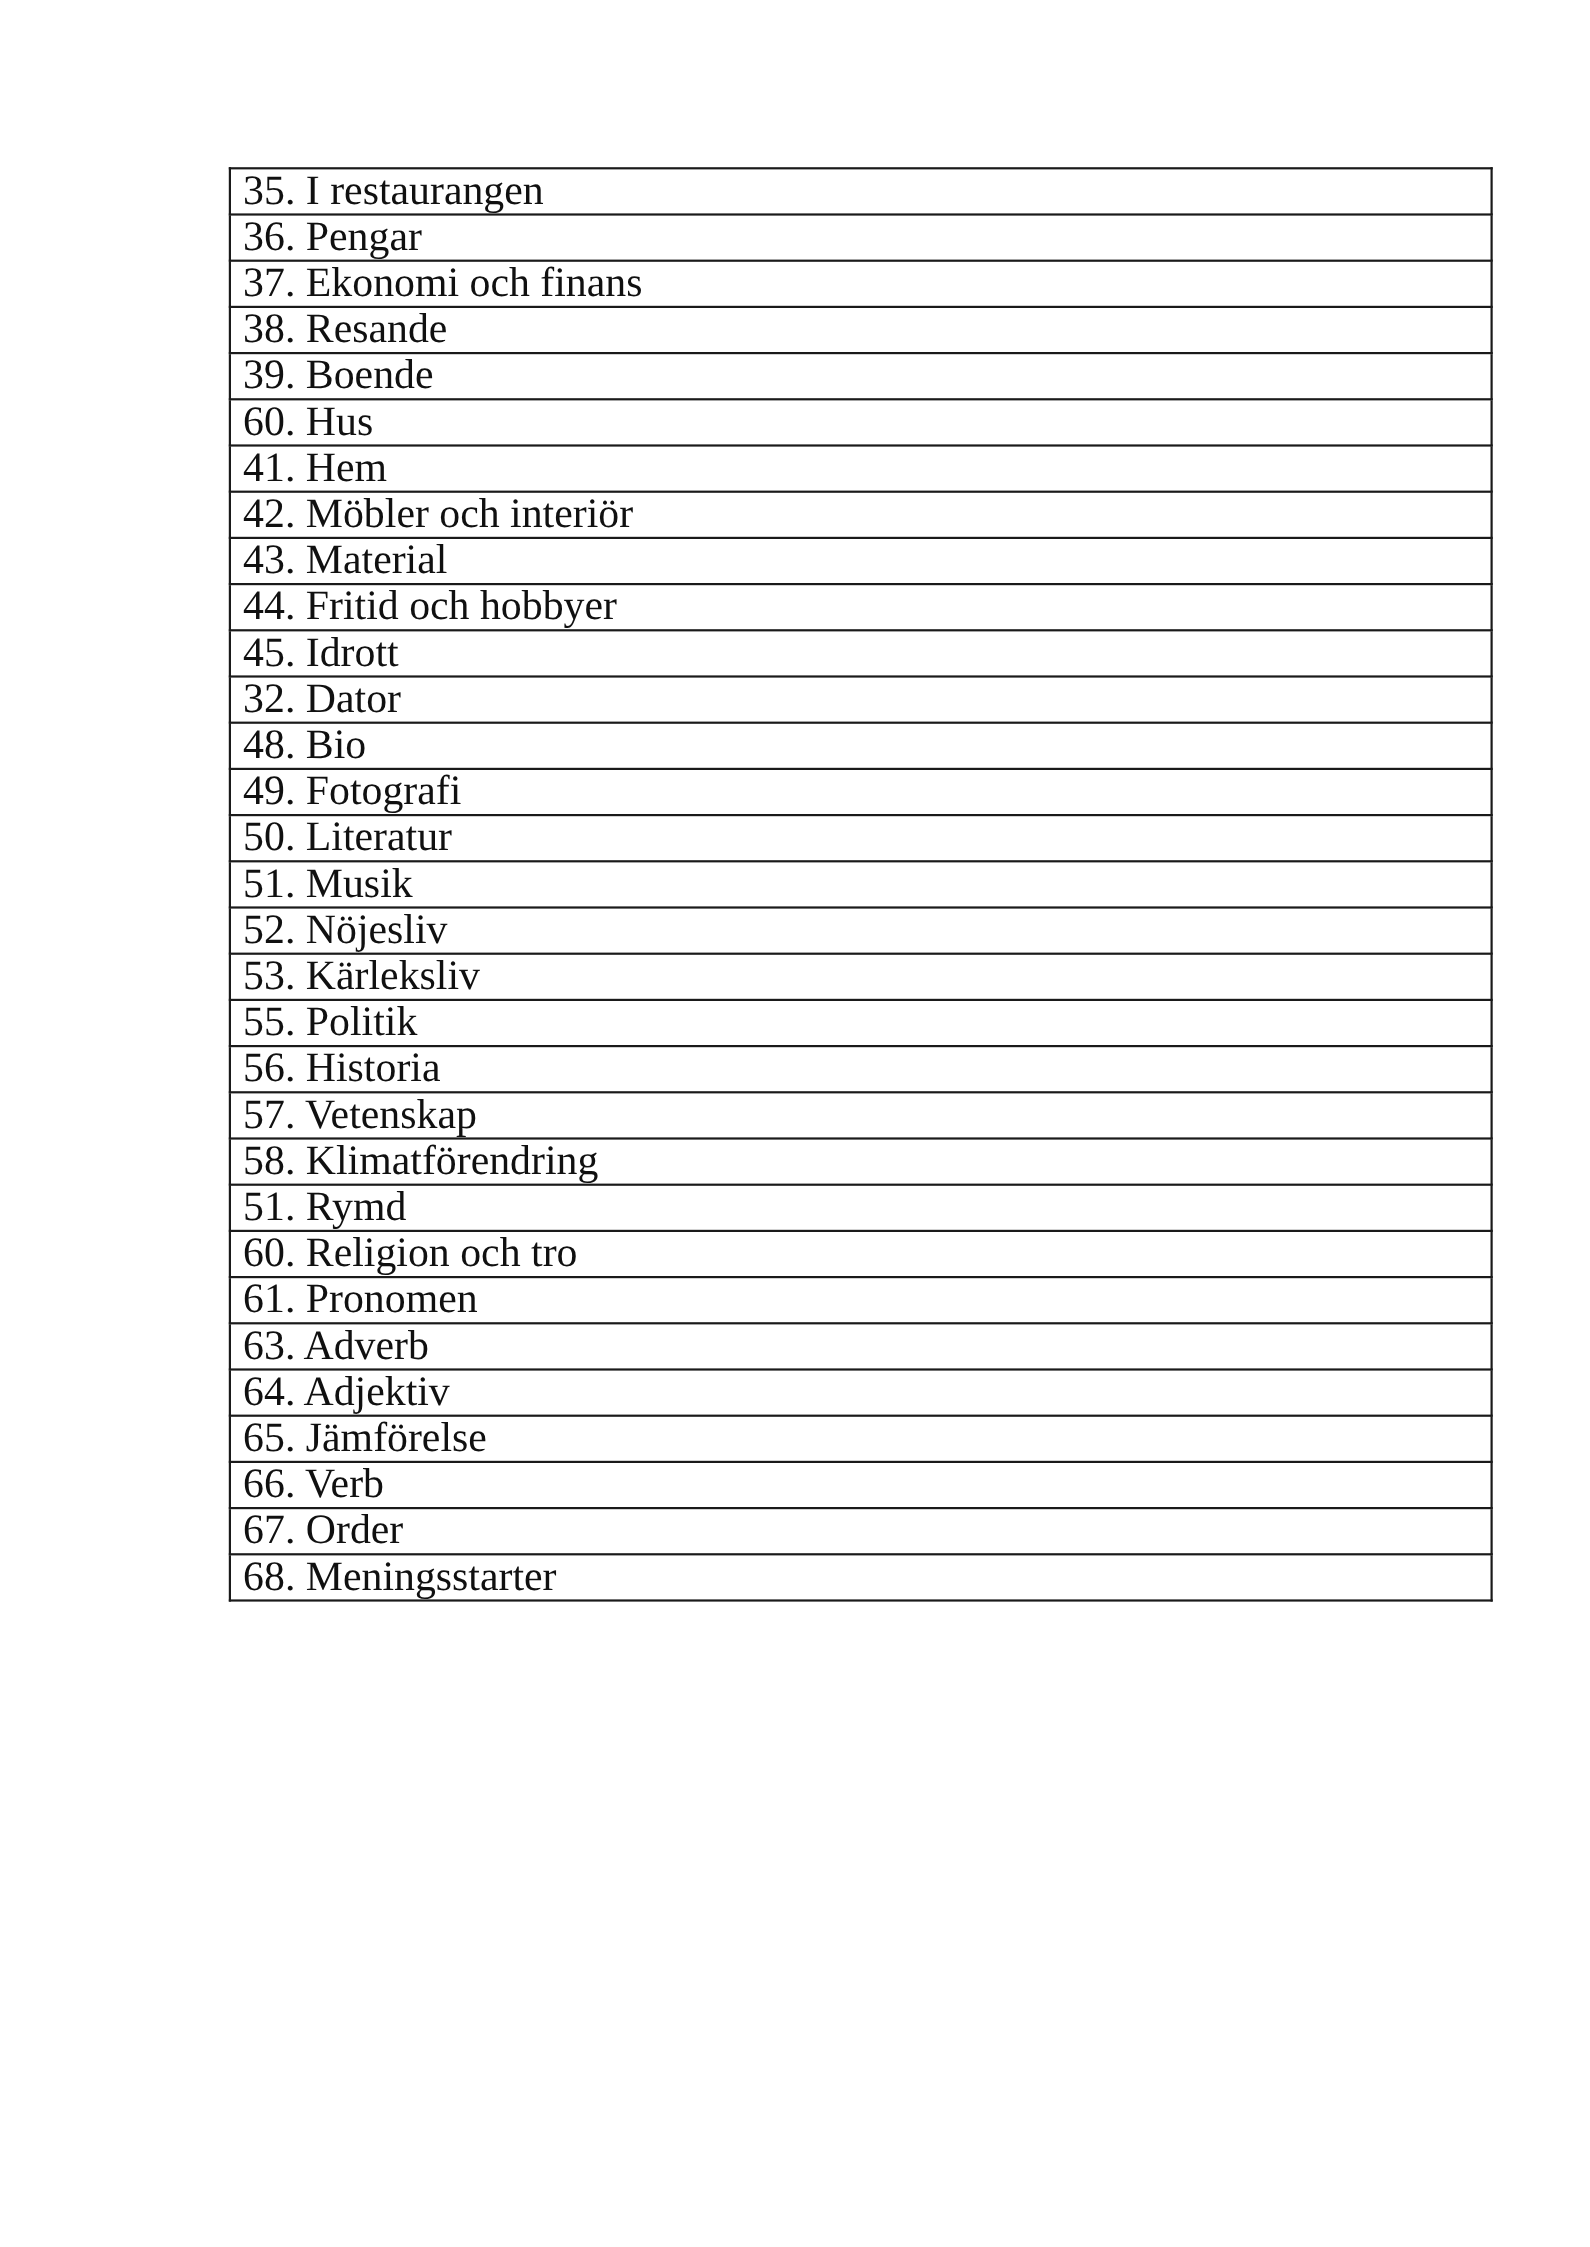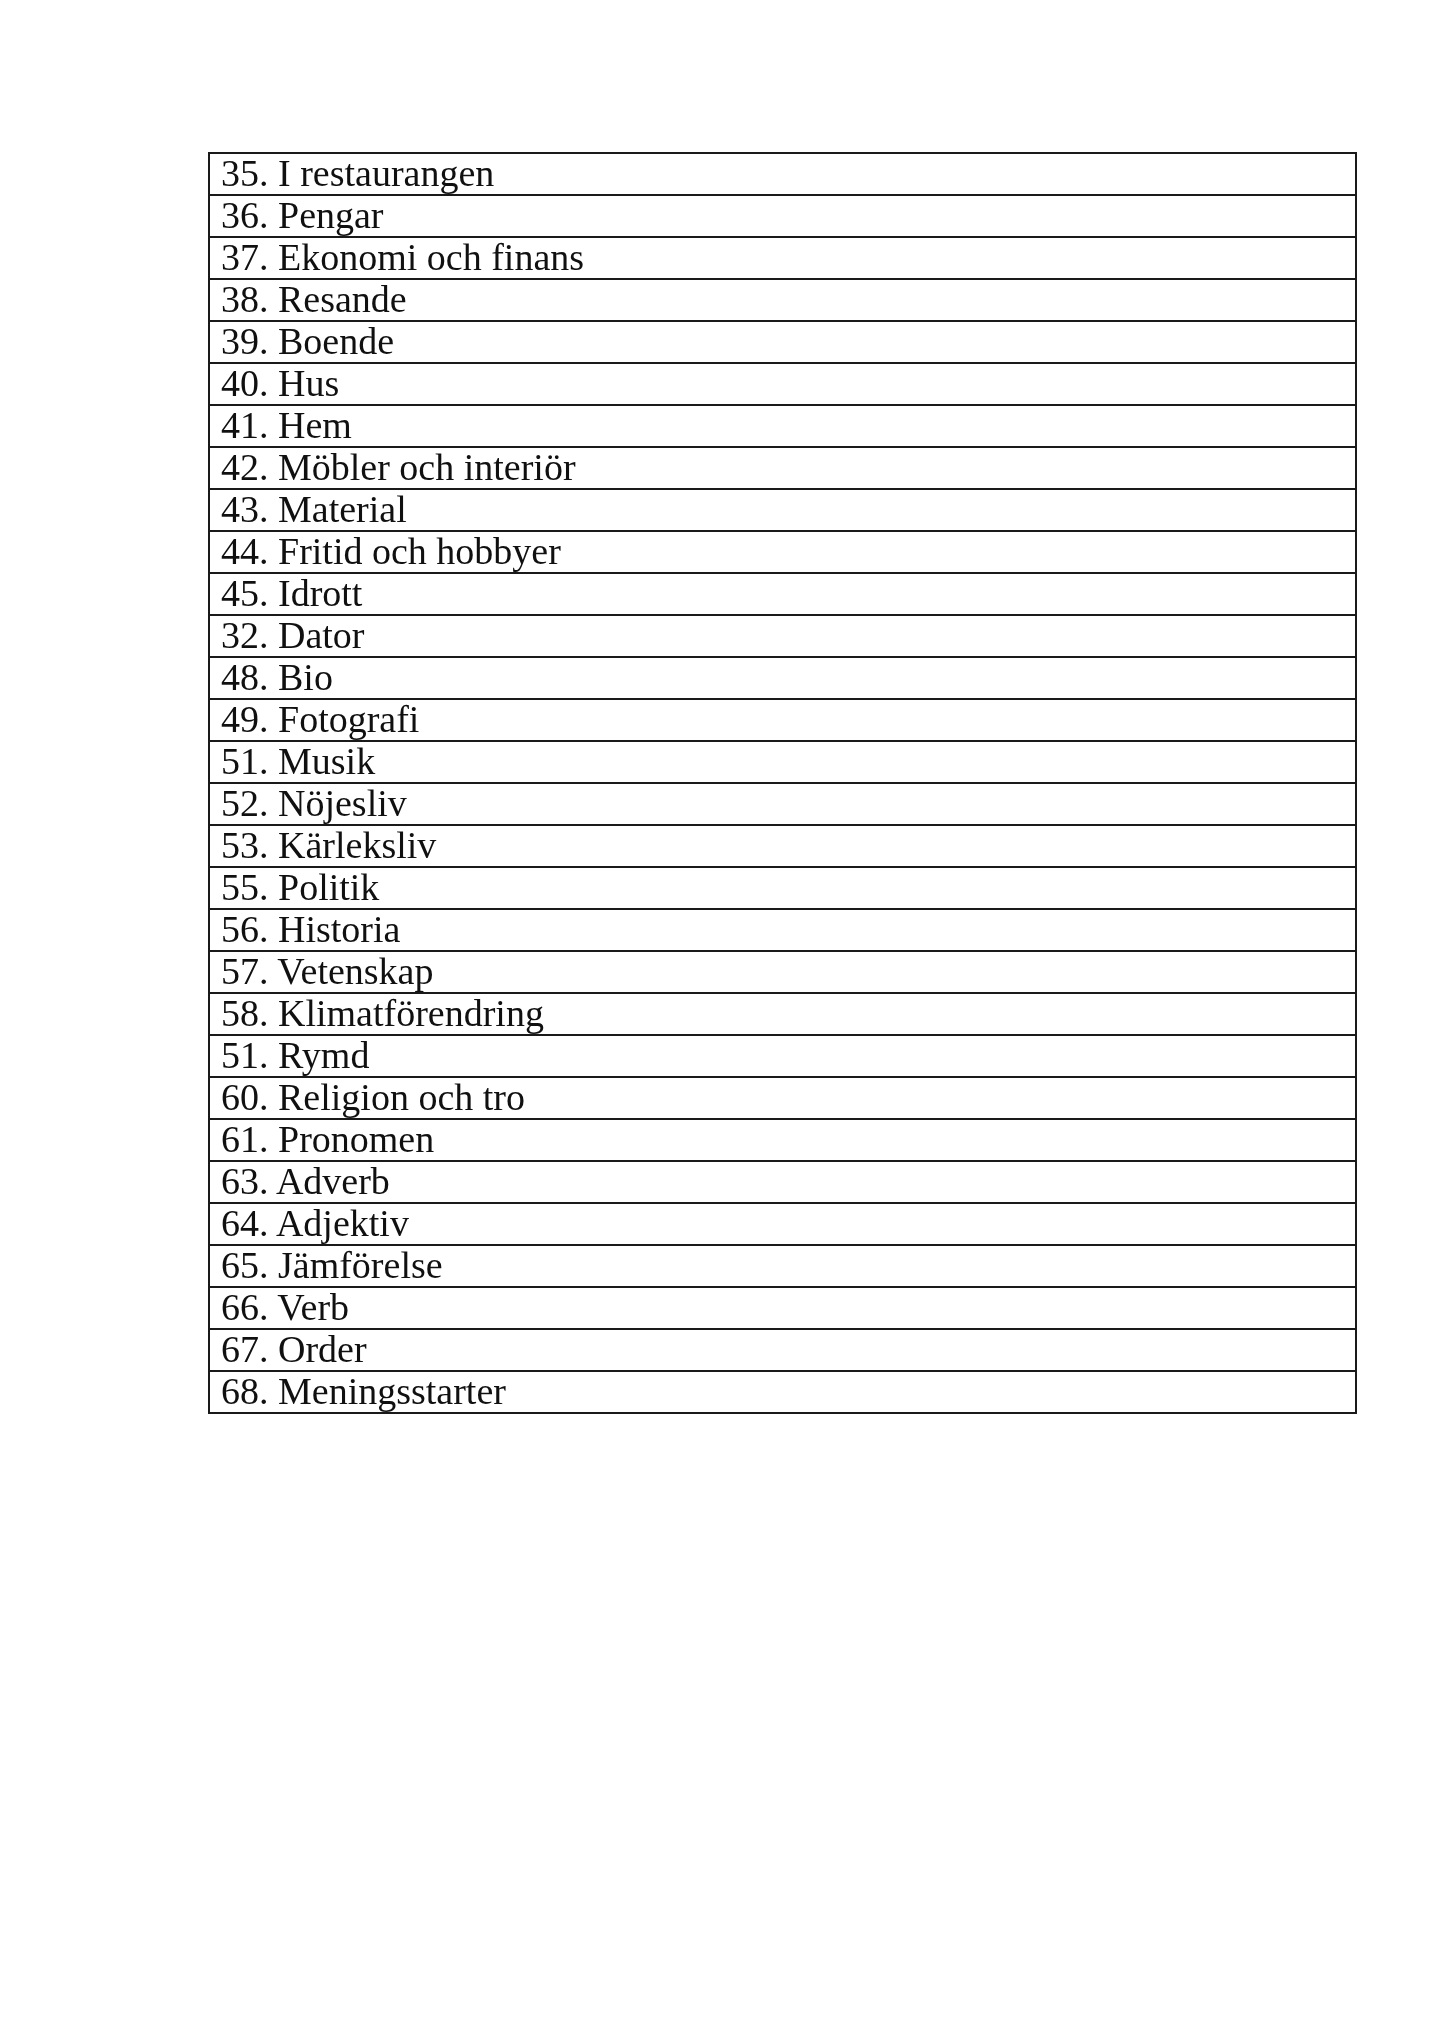--- a/index.html
+++ b/index.html
@@ -54,21 +54,21 @@
         <tr>
           <td>37. Ekonomi och finans</td>
         </tr>
         <tr>
           <td>38. Resande</td>
         </tr>
         <tr>
           <td>39. Boende</td>
         </tr>
         <tr>
-          <td>40. Hus</td>
+          <td>60. Hus</td>
         </tr>
         <tr>
           <td>41. Hem</td>
         </tr>
         <tr>
           <td>42. Möbler och interiör</td>
         </tr>
         <tr>
           <td>43. Material</td>
         </tr>
@@ -79,20 +79,23 @@
           <td>45. Idrott</td>
         </tr>
         <tr>
           <td>32. Dator</td>
         </tr>
         <tr>
           <td>48. Bio</td>
         </tr>
         <tr>
           <td>49. Fotografi</td>
+        </tr>
+        <tr>
+          <td>50. Literatur</td>
         </tr>
         <tr>
           <td>51. Musik</td>
         </tr>
         <tr>
           <td>52. Nöjesliv</td>
         </tr>
         <tr>
           <td>53. Kärleksliv</td>
         </tr>

